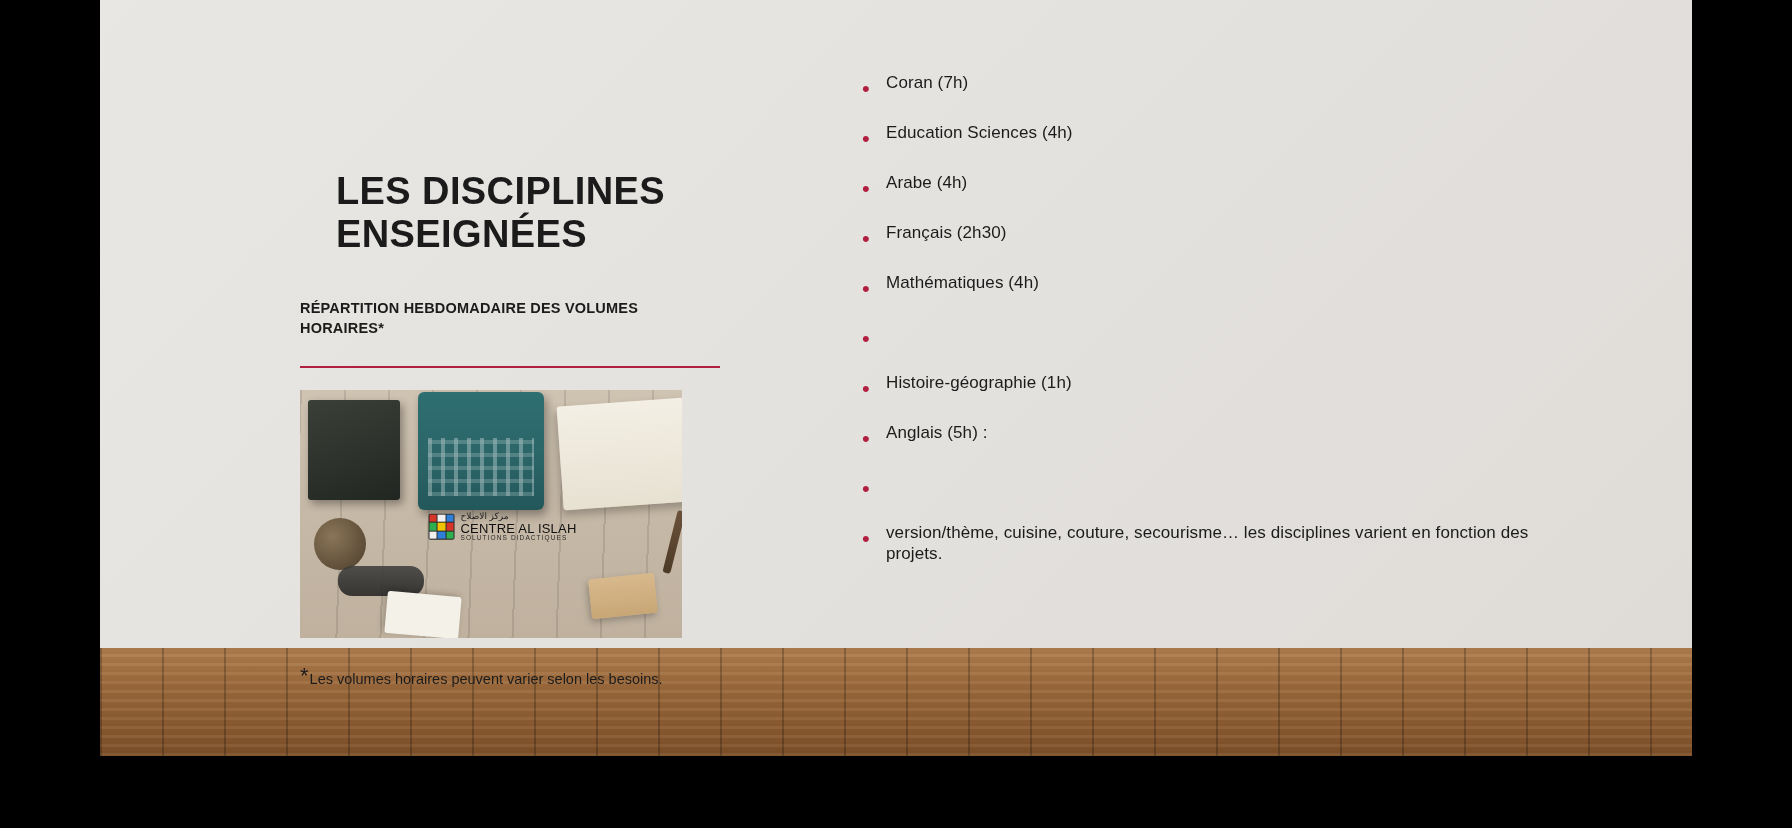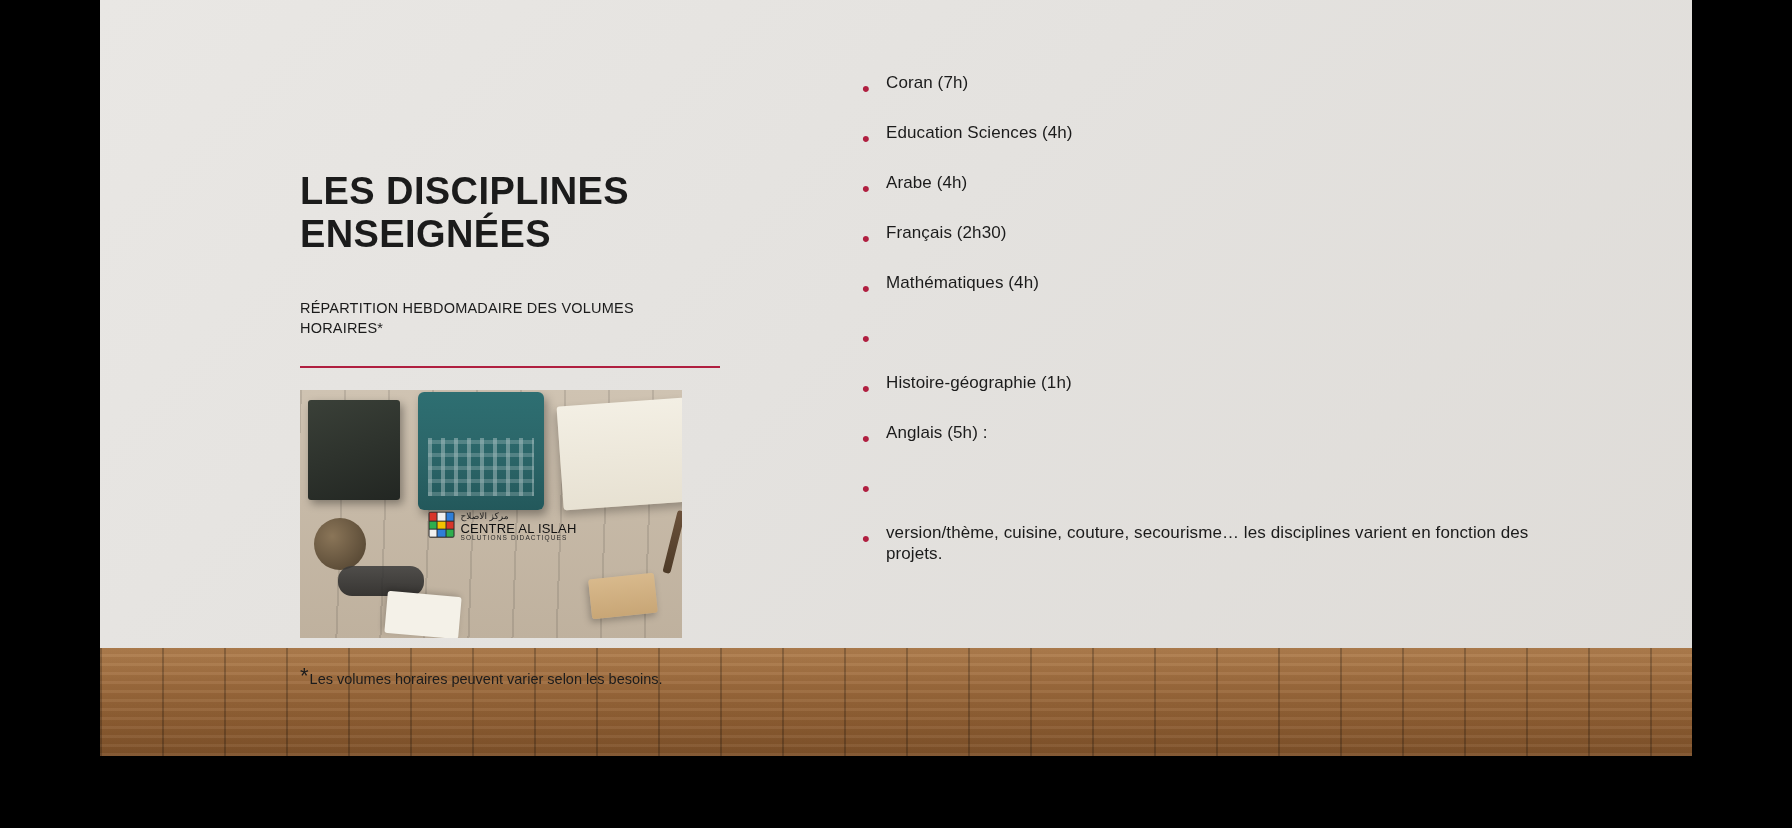--- a/index.html
+++ b/index.html
@@ -55,25 +55,26 @@
   }
 
   #slide-title {
     font-size: 38px;
     font-weight: bold;
     line-height: 1.12;
     letter-spacing: 0.4px;
     color: #1b1b1b;
     text-transform: uppercase;
     margin-bottom: 44px;
+    margin-left: 36px;
   }
 
   #slide-subtitle {
     font-size: 14.5px;
-    font-weight: normal;
+    font-weight: bold;
     line-height: 1.35;
     letter-spacing: 0.2px;
     color: #1b1b1b;
     text-transform: uppercase;
     margin-bottom: 28px;
     max-width: 360px;
   }
 
   #divider-rule {
     width: 420px;
@@ -161,20 +162,21 @@
     transform: rotate(14deg);
   }
 
   
   #photo-logo {
     position: absolute;
     left: 50%;
     top: 50%;
     transform: translate(-50%, -8%);
     display: flex;
+    align-items: center;
     gap: 6px;
     padding-left: 23px;
   }
   #logo-cube {
     width: 26px; height: 26px;
     display: grid;
     grid-template-columns: 1fr 1fr 1fr;
     grid-template-rows: 1fr 1fr 1fr;
     gap: 1px;
     background: #2a2a2a;

